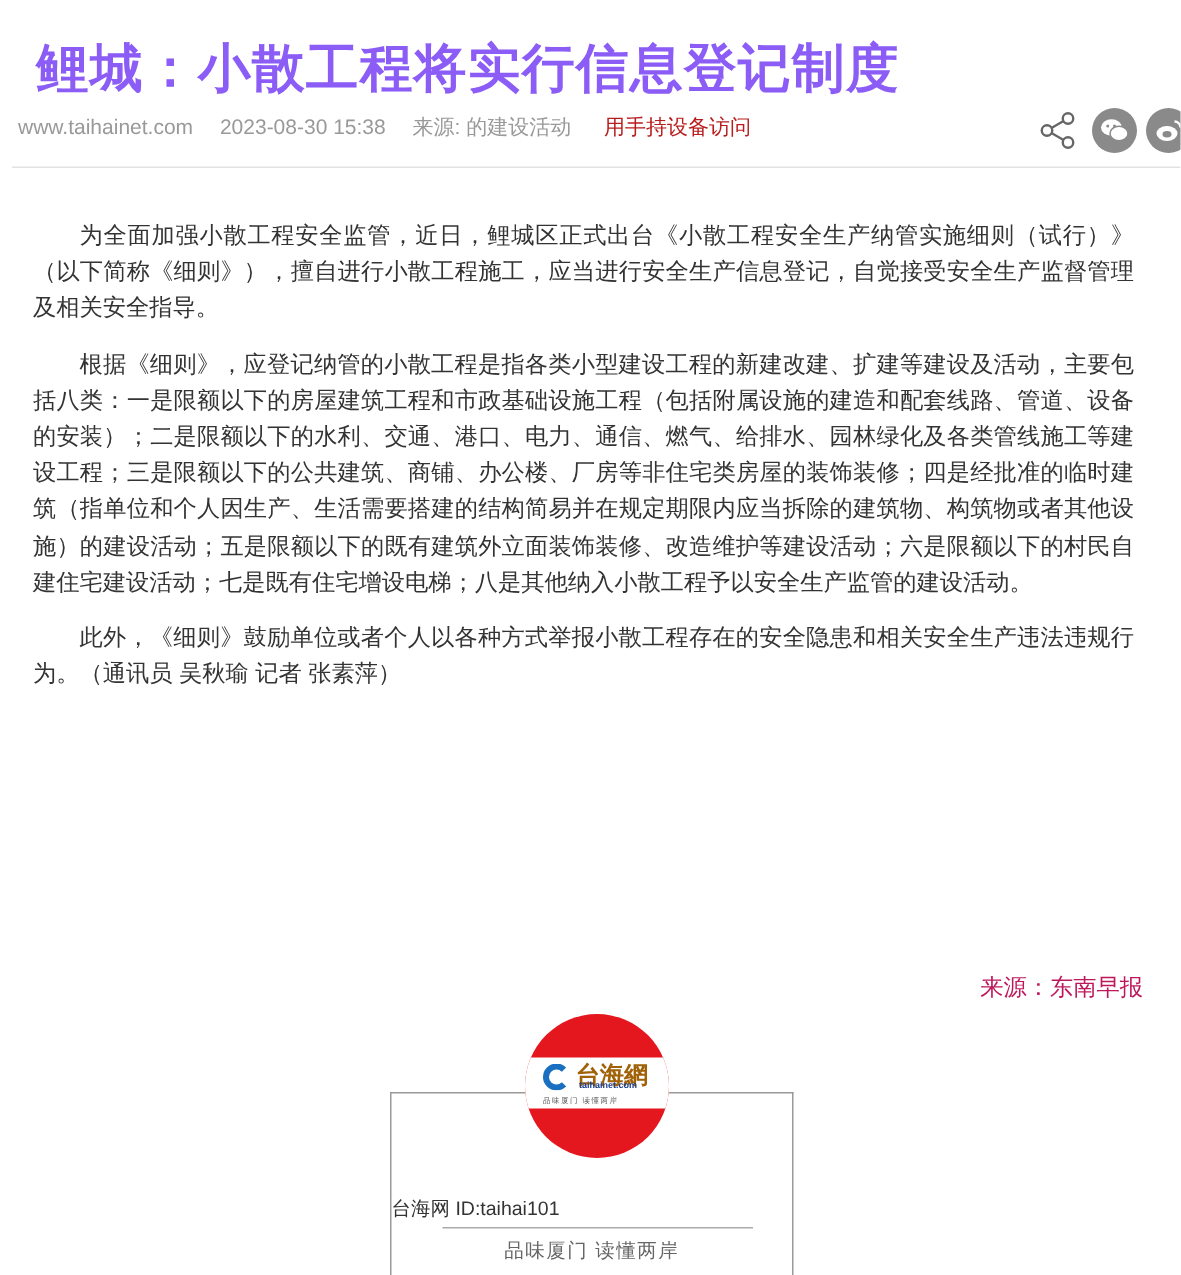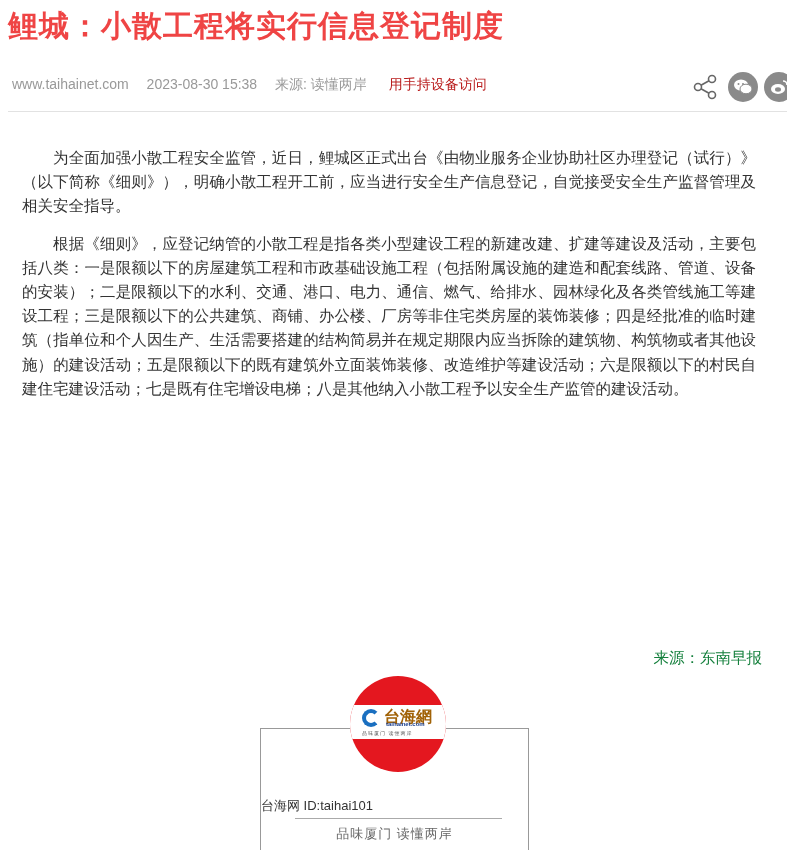--- a/index.html
+++ b/index.html
@@ -1,48 +1,48 @@
 <!DOCTYPE html>
 <html><head>
 <meta charset="utf-8">
 <style>
   html,body{margin:0;padding:0;background:#fff;}
   body{width:787px;height:850px;overflow:hidden;position:relative;font-family:"Liberation Sans","DejaVu Sans",sans-serif;color:#333;}
-  .title{position:absolute;left:8px;top:6px;font-size:30px;font-weight:bold;color:#ef4444;letter-spacing:1px;margin:0;white-space:nowrap;}
+  .title{position:absolute;left:8px;top:6px;font-size:35px;font-weight:bold;color:#8b5cf6;letter-spacing:1px;margin:16px;white-space:nowrap;}
   .meta{position:absolute;left:12px;top:76px;font-size:14px;color:#999;white-space:nowrap;}
   .meta span{margin-right:14px;}
   .meta .mobile{color:#b91c1c;}
   .share{position:absolute;top:72px;left:692px;display:flex;align-items:center;}
   .share-icon{width:26px;height:26px;margin-right:10px;}
   .circ{width:30px;height:30px;border-radius:50%;background:#8a8a8a;display:flex;align-items:center;justify-content:center;margin-right:6px;}
   .rule{position:absolute;left:8px;right:0;top:111px;height:1px;background:#e2e2e2;}
   .article{position:absolute;left:22px;top:146px;width:734px;font-size:15.5px;line-height:24.2px;color:#333;}
   .article p{margin:0 0 13px 0;text-indent:2em;text-align:justify;}
-  .source-line{position:absolute;right:25px;top:648px;font-size:15.5px;color:#15803d;}
+  .source-line{position:absolute;right:25px;top:648px;font-size:15.5px;color:#be185d;}
   .card{position:absolute;left:260px;top:728px;width:267px;height:130px;border:1px solid #999;border-bottom:none;background:#fff;}
   .logo-circ{position:absolute;left:350px;top:676px;width:96px;height:96px;border-radius:50%;background:#e4171f;overflow:hidden;}
   .logo-band{position:absolute;left:0;right:0;top:29px;height:34px;background:#fff;}
   .logo-name{position:absolute;left:34px;top:2px;font-size:16px;font-weight:bold;color:#a16207;}
   .logo-url{position:absolute;left:36px;top:16px;font-size:6px;color:#1a3f8f;font-weight:bold;}
   .logo-tag{position:absolute;left:12px;top:25px;font-size:5px;color:#555;letter-spacing:1px;}
   .logo-e{position:absolute;left:12px;top:4px;width:18px;height:18px;border-radius:50%;border:4px solid #1a6fc0;border-right-color:transparent;box-sizing:border-box;}
   .card-id{position:absolute;left:0;right:0;top:68px;text-align:left;font-size:13px;color:#333;}
   .card-rule{position:absolute;left:34px;right:26px;top:89px;height:1px;background:#aaa;}
   .card-slogan{position:absolute;left:0;right:0;top:96px;text-align:center;font-size:13px;color:#666;letter-spacing:1px;}
 </style>
 </head>
 <body>
 
 <h1 class="title">鲤城：小散工程将实行信息登记制度</h1>
 
 <div class="meta">
   <span>www.taihainet.com</span>
   <span>2023-08-30 15:38</span>
   <span style="margin-right:0;">来源:</span>
-  <span style="margin-right:18px;">读懂两岸</span>
+  <span style="margin-right:18px;">的建设活动</span>
   <span class="mobile">用手持设备访问</span>
 </div>
 
 <div class="share">
   <svg class="share-icon" viewBox="0 0 26 26">
     <circle cx="20" cy="5" r="3.5" fill="none" stroke="#666" stroke-width="1.6"></circle>
     <circle cx="6" cy="13" r="3.5" fill="none" stroke="#666" stroke-width="1.6"></circle>
     <circle cx="20" cy="21" r="3.5" fill="none" stroke="#666" stroke-width="1.6"></circle>
     <line x1="9" y1="11.3" x2="17" y2="6.7" stroke="#666" stroke-width="1.6"></line>
     <line x1="9" y1="14.7" x2="17" y2="19.3" stroke="#666" stroke-width="1.6"></line>
@@ -60,22 +60,23 @@
       <ellipse cx="9" cy="11" rx="7" ry="5" fill="#fff"></ellipse>
       <ellipse cx="9" cy="11.5" rx="3" ry="2.2" fill="#8a8a8a"></ellipse>
       <path d="M14 3 a4 4 0 0 1 4 4" stroke="#fff" stroke-width="1.6" fill="none"></path>
     </svg>
   </div>
 </div>
 
 <div class="rule"></div>
 
 <div class="article">
-  <p>为全面加强小散工程安全监管，近日，鲤城区正式出台《由物业服务企业协助社区办理登记（试行）》（以下简称《细则》），明确小散工程开工前，应当进行安全生产信息登记，自觉接受安全生产监督管理及相关安全指导。</p>
+  <p>为全面加强小散工程安全监管，近日，鲤城区正式出台《小散工程安全生产纳管实施细则（试行）》（以下简称《细则》），擅自进行小散工程施工，应当进行安全生产信息登记，自觉接受安全生产监督管理及相关安全指导。</p>
   <p>根据《细则》，应登记纳管的小散工程是指各类小型建设工程的新建改建、扩建等建设及活动，主要包括八类：一是限额以下的房屋建筑工程和市政基础设施工程（包括附属设施的建造和配套线路、管道、设备的安装）；二是限额以下的水利、交通、港口、电力、通信、燃气、给排水、园林绿化及各类管线施工等建设工程；三是限额以下的公共建筑、商铺、办公楼、厂房等非住宅类房屋的装饰装修；四是经批准的临时建筑（指单位和个人因生产、生活需要搭建的结构简易并在规定期限内应当拆除的建筑物、构筑物或者其他设施）的建设活动；五是限额以下的既有建筑外立面装饰装修、改造维护等建设活动；六是限额以下的村民自建住宅建设活动；七是既有住宅增设电梯；八是其他纳入小散工程予以安全生产监管的建设活动。</p>
+  <p>此外，《细则》鼓励单位或者个人以各种方式举报小散工程存在的安全隐患和相关安全生产违法违规行为。（通讯员 吴秋瑜 记者 张素萍）</p>
 </div>
 
 <div class="source-line">来源：东南早报</div>
 
 <div class="card">
   <div class="card-id">台海网 ID:taihai101</div>
   <div class="card-rule"></div>
   <div class="card-slogan">品味厦门 读懂两岸</div>
 </div>
 

